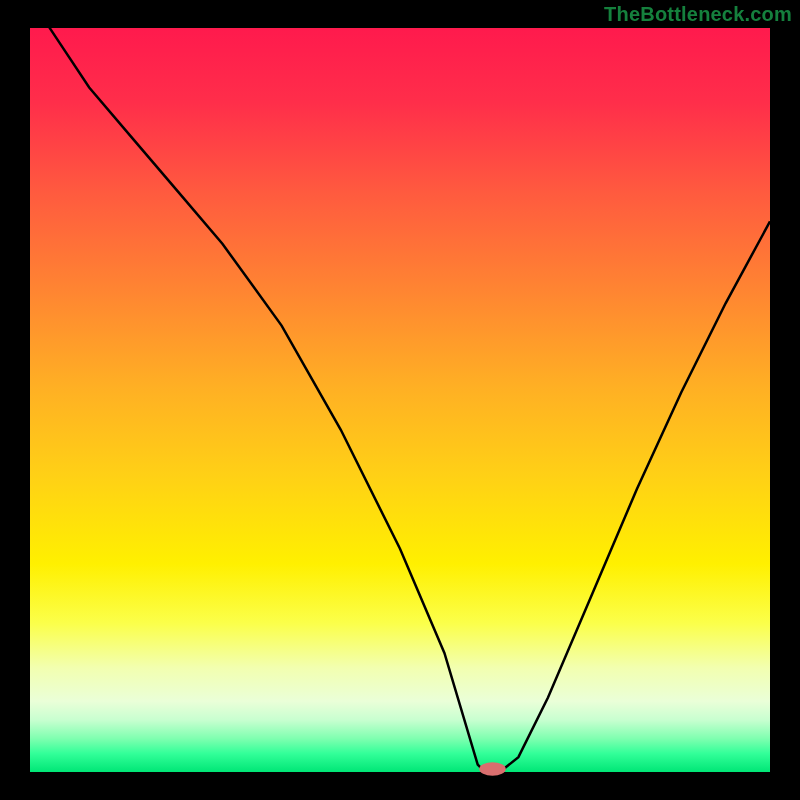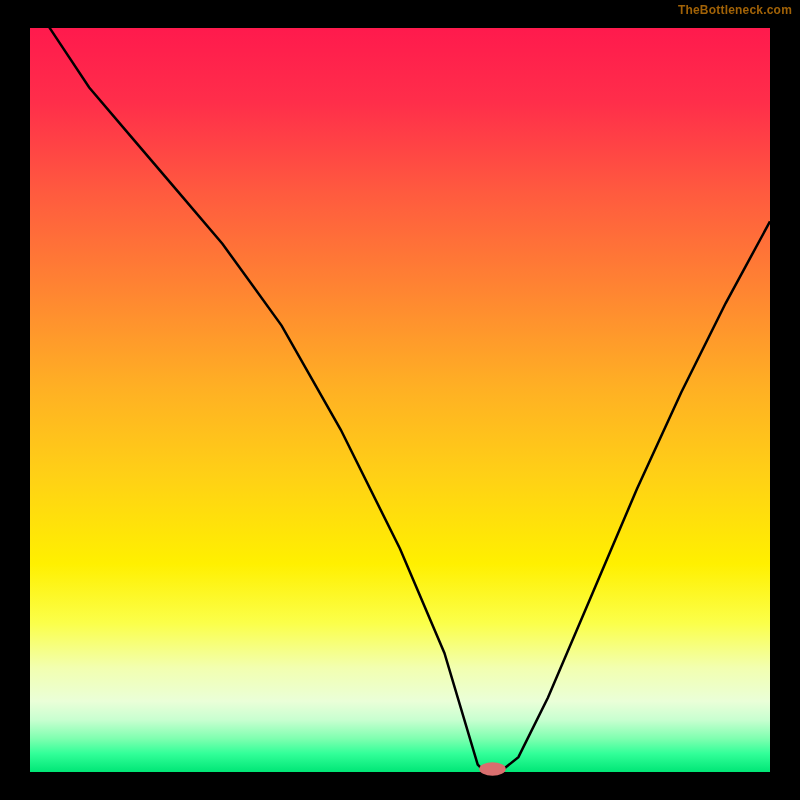--- a/index.html
+++ b/index.html
@@ -14,22 +14,22 @@
   .container {
     position: relative;
     width: 800px;
     height: 800px;
     background: #000;
   }
   .watermark {
     position: absolute;
     top: 3px;
     right: 8px;
-    color: #a16207;
-    font-size: 12px;
+    color: #15803d;
+    font-size: 20px;
     font-weight: bold;
     z-index: 5;
     letter-spacing: 0.2px;
   }
   svg.chart {
     position: absolute;
     top: 0;
     left: 0;
   }
   .marker {

